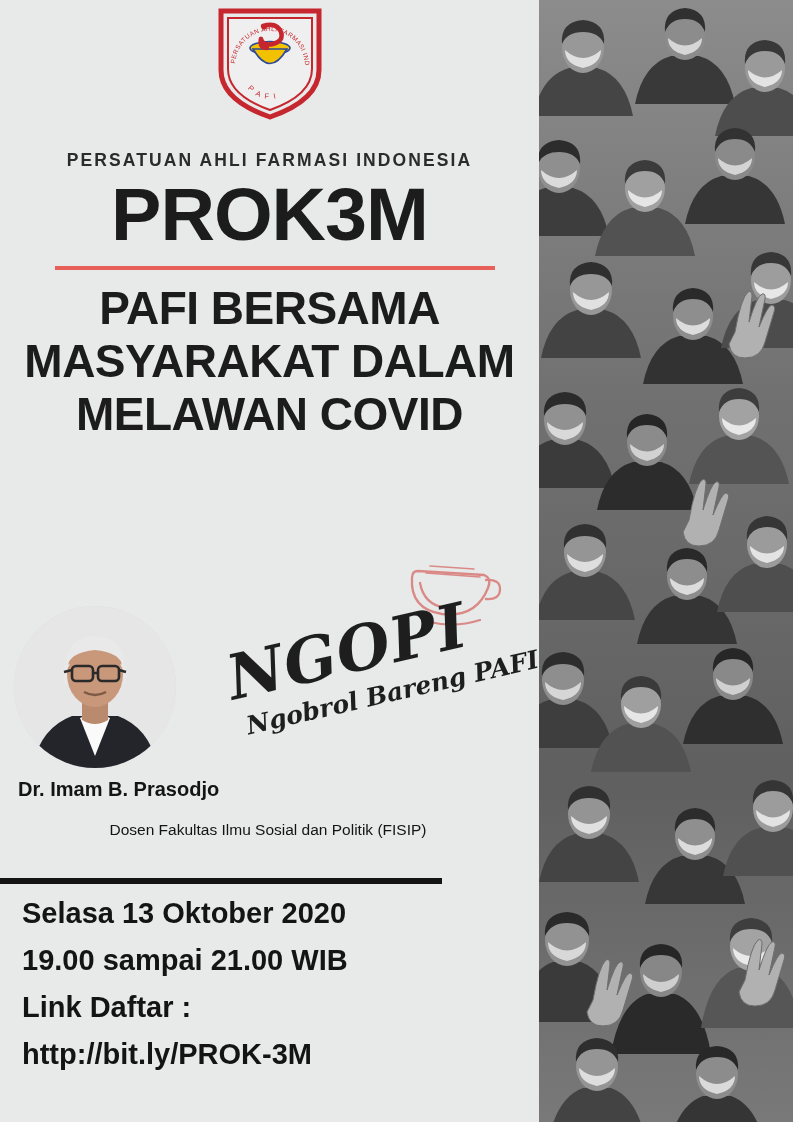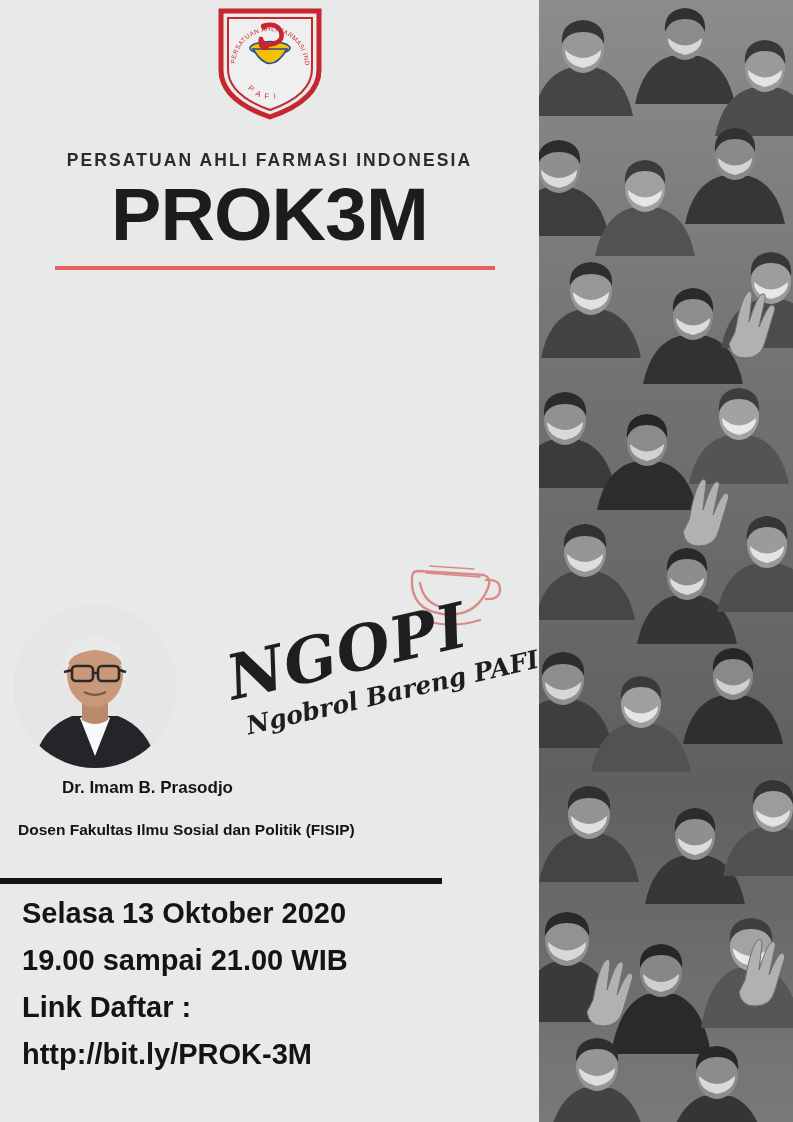--- a/index.html
+++ b/index.html
@@ -115,33 +115,33 @@
     position:absolute;
     left:14px; top:606px;
     width:162px; height:162px;
     border-radius:50%;
     overflow:hidden;
     background:#d8d8d8;
   }
   .speaker-name {
     position:absolute;
     left:18px; top:778px;
-    font-size:17px;
+    font-size:20px;
     font-weight:700;
     color:#141414;
-    margin-left:44px;
   }
   .speaker-role {
     position:absolute;
     left:18px; top:818px;
     font-size:15.5px;
-    font-weight:700;
+    font-weight:400;
     line-height:23px;
     color:#141414;
     width:500px;
+    text-align:center;
   }
   .black-rule {
     position:absolute;
     left:0; top:878px;
     width:442px; height:6px;
     background:#141414;
   }
 
   
   .details {
@@ -197,20 +197,25 @@
         <circle cx="49" cy="19" r="2.6" fill="#c6262e"></circle>
       </svg>
     </div>
 
     <div class="org-name">PERSATUAN AHLI FARMASI INDONESIA</div>
 
     <div class="title-main">PROK3M</div>
 
     <div class="red-rule"></div>
 
+    <div class="subtitle">
+      <div>PAFI BERSAMA</div>
+      <div>MASYARAKAT DALAM</div>
+      <div>MELAWAN COVID</div>
+    </div>
 
     <div class="ngopi-block">
       <svg class="cup" viewBox="0 0 110 85">
         <g fill="none" stroke="#d98a86" stroke-width="2.3" stroke-linecap="round">
           <path d="M12 26 Q10 57 42 62 Q76 66 88 36 Q92 26 84 23 L18 19 Q12 19 12 26 Z"></path>
           <path d="M86 28 Q100 27 100 37 Q100 48 86 47"></path>
           <path d="M20 31 Q24 53 46 56"></path>
           <path d="M30 70 Q55 76 80 68"></path>
           <path d="M26 21 L80 25" stroke-width="1.6"></path>
           <path d="M30 14 L74 17" stroke-width="1.4"></path>

